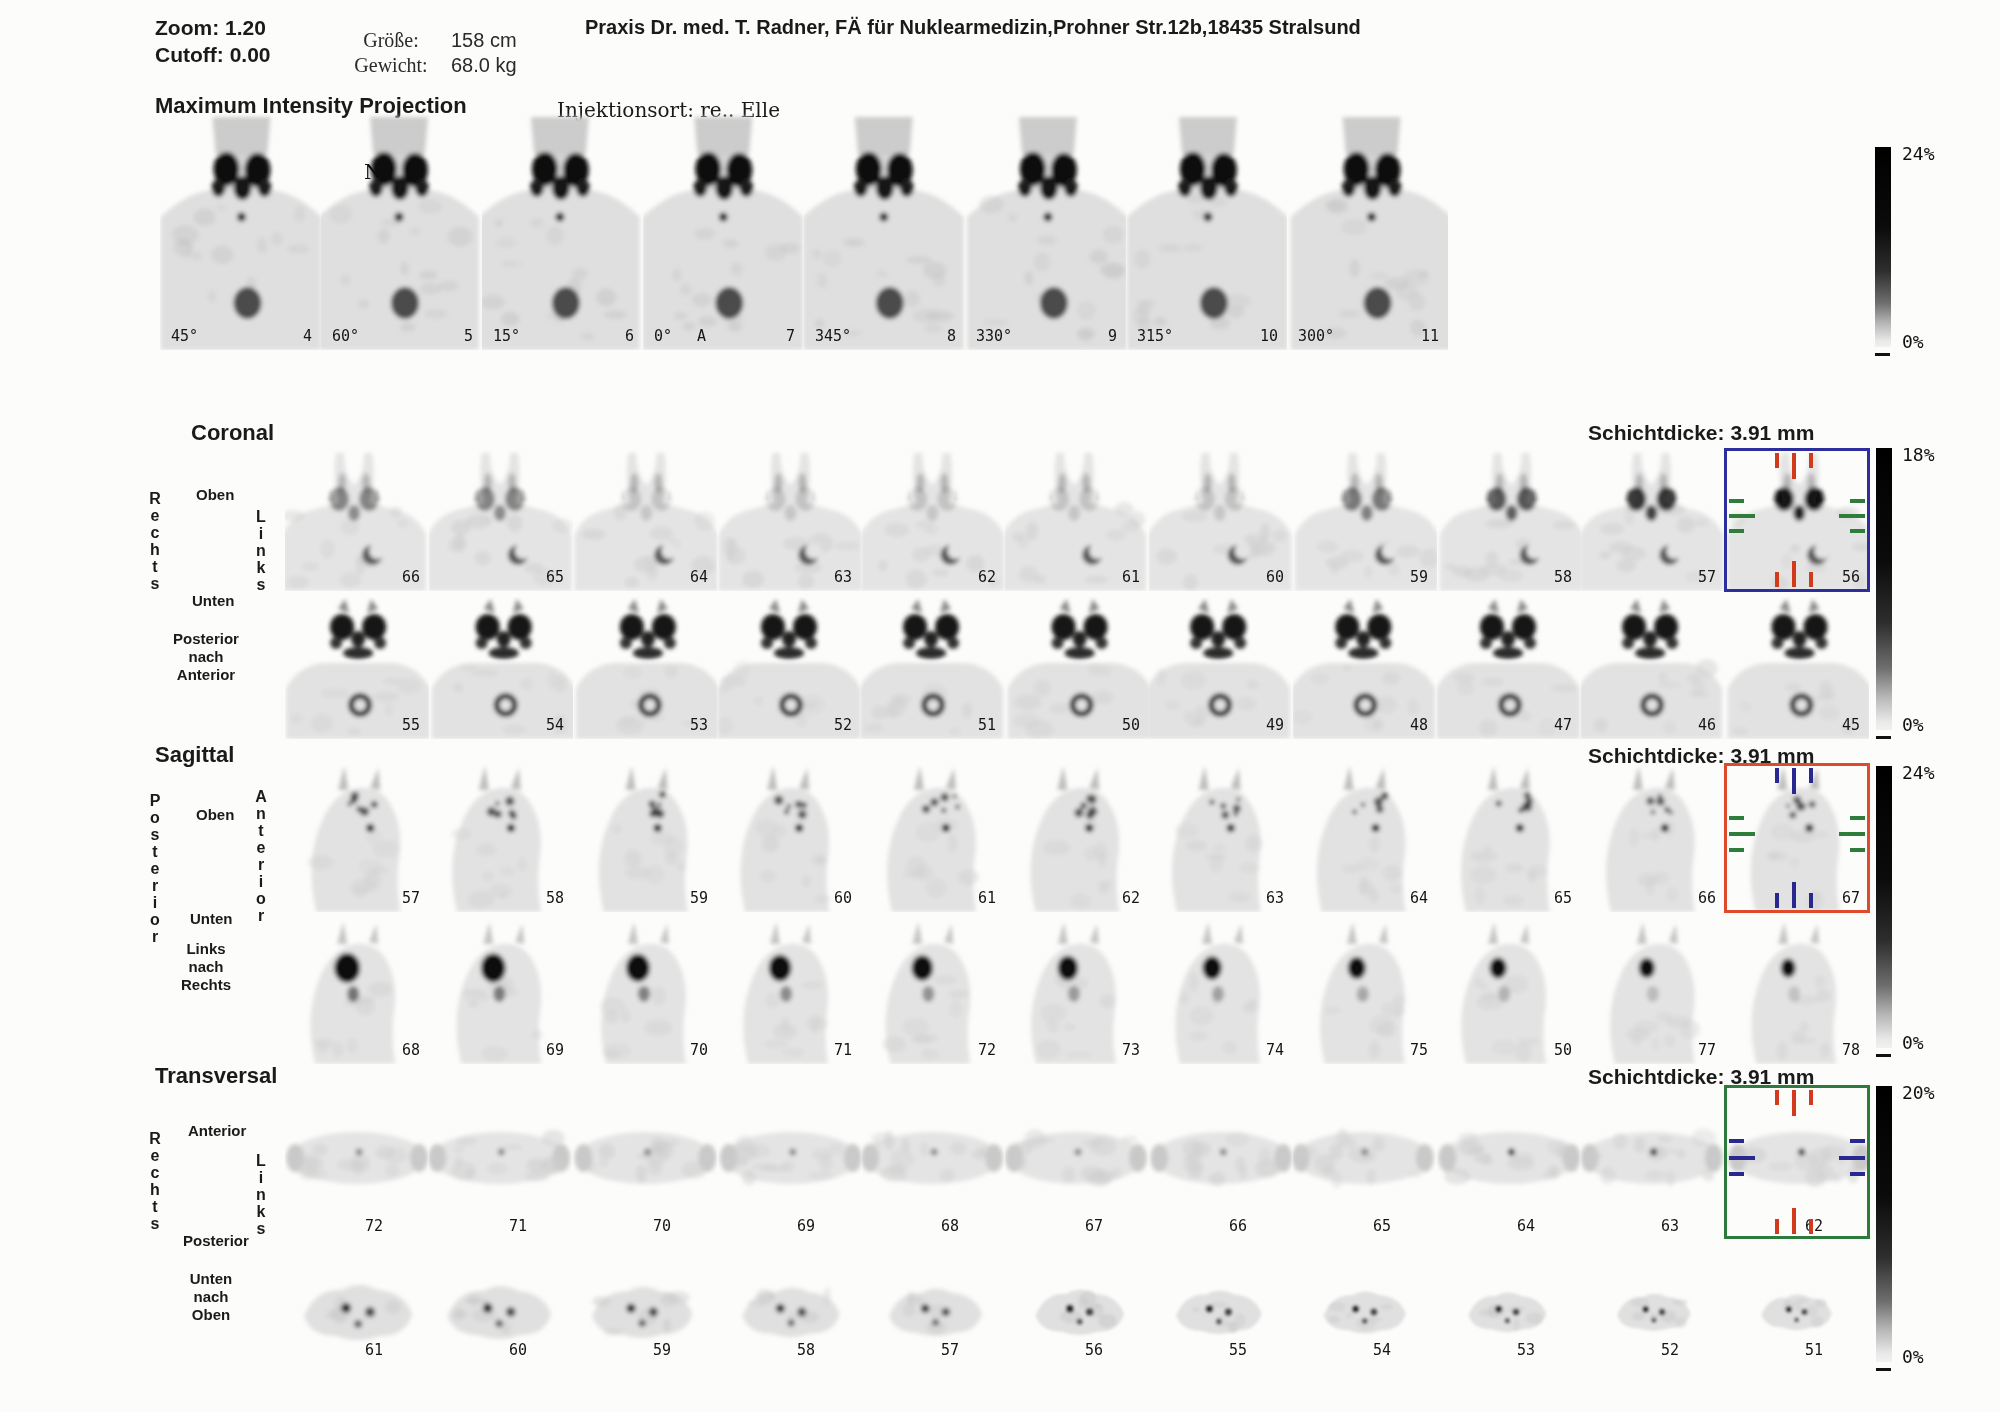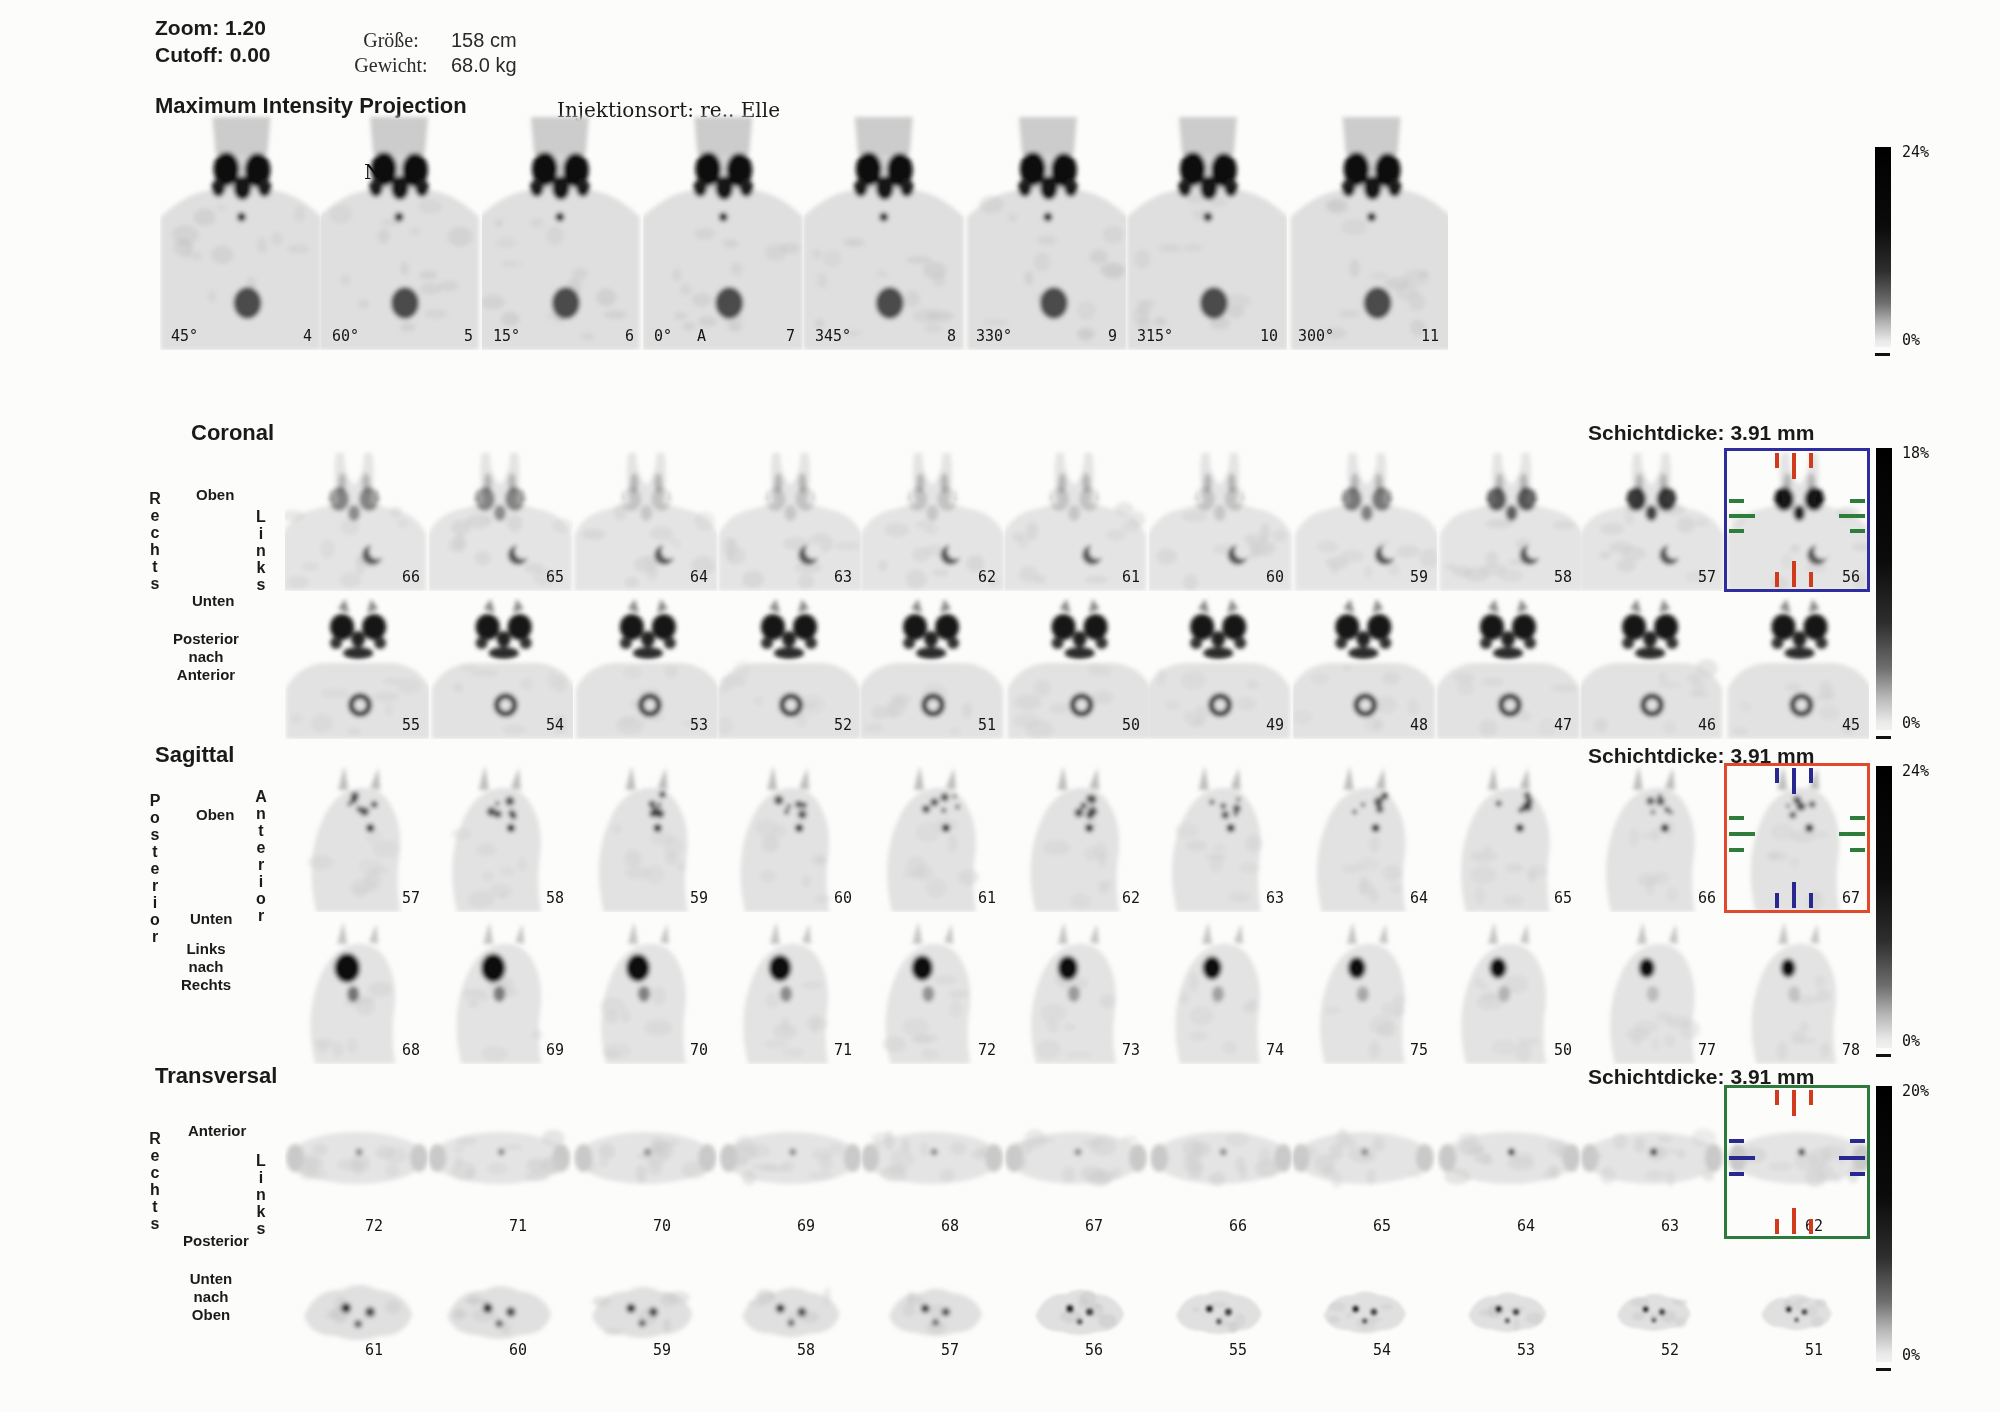--- a/index.html
+++ b/index.html
@@ -29,21 +29,21 @@
   .lbl.num{right:9px;bottom:5px;}
   .strip.tnum .lbl.num{right:46px;bottom:3px;}
   .lbl.marker{left:54px;bottom:5px;}
   .selbox{position:absolute;inset:-1px;border:3px solid #333;pointer-events:none;}
   .tick{position:absolute;}
   .tick.tv{width:4px;}
   .tick.th{height:4px;}
   .cbar{position:absolute;width:16px;
         background:linear-gradient(#000 0%,#0b0b0b 40%,#2e2e2e 62%,#6e6e6e 78%,#b5b5b5 88%,#e9e9e9 97%,#f1f1f1 100%);}
   .cbar-dash{position:absolute;width:15px;height:3px;background:#111;}
-  .cbar-lab{position:absolute;font-family:"DejaVu Sans Mono",monospace;font-size:15px;color:#111;}
+  .cbar-lab{position:absolute;font-family:"DejaVu Sans Mono",monospace;font-size:18px;color:#111;}
   .nsd-ann{position:absolute;left:200px;top:45px;width:130px;height:110px;pointer-events:none;}
   .nsd-txt{position:absolute;left:4px;top:2px;font-family:"DejaVu Serif",serif;font-size:21px;color:#111;}
 </style>
 </head>
 <body>
 
 <svg width="0" height="0" style="position:absolute">
   <defs>
     <filter id="soft" x="-30%" y="-30%" width="160%" height="160%">
         <feGaussianBlur stdDeviation="2.2"></feGaussianBlur>
@@ -58,20 +58,21 @@
   <div class="abs patient">
     <div class="row">
       <span class="lab">Größe:</span>
       <span>158 cm</span>
     </div>
     <div class="row">
       <span class="lab">Gewicht:</span>
       <span>68.0 kg</span>
     </div>
   </div>
+  <div class="abs hdr-praxis">Praxis Dr. med. T. Radner, FÄ für Nuklearmedizin,Prohner Str.12b,18435 Stralsund</div>
   <div class="abs mip-title">Maximum Intensity Projection</div>
   <div class="abs hdr-inj">
     <span>Injektionsort:</span>
     <span>re.. Elle</span>
   </div>
 
   <div class="strip" style="--fw:161px;--fh:237px;left:160px;top:113px;align-items:flex-end;">
     <div class="nsd-ann">
       <span class="nsd-txt">NSD</span>
       <svg width="130" height="110" style="position:absolute;inset:0;">

